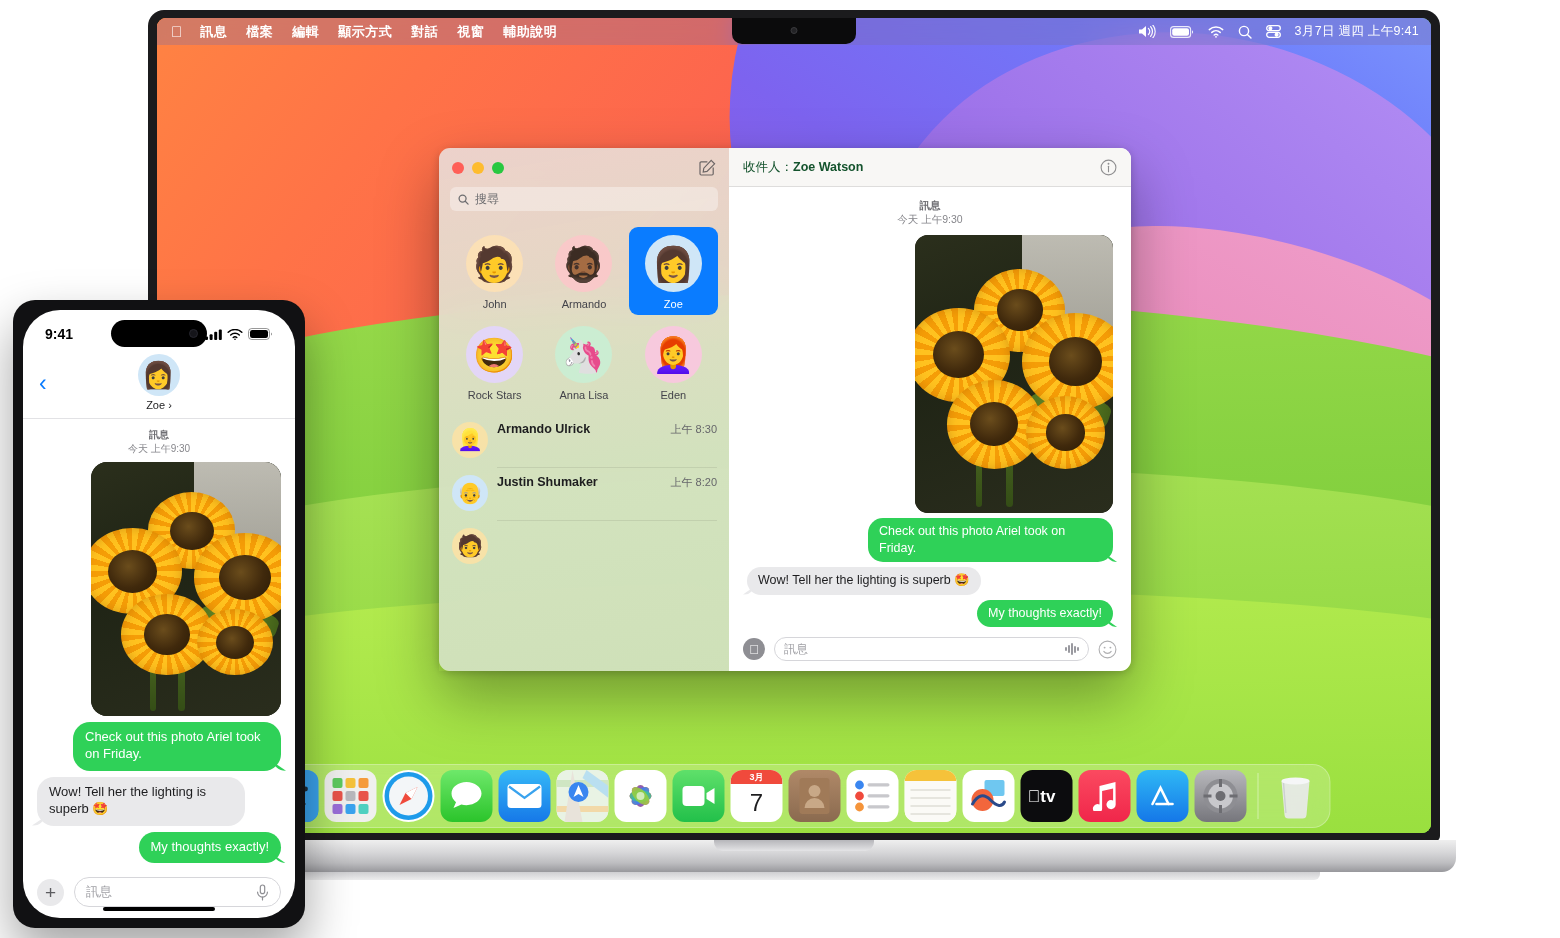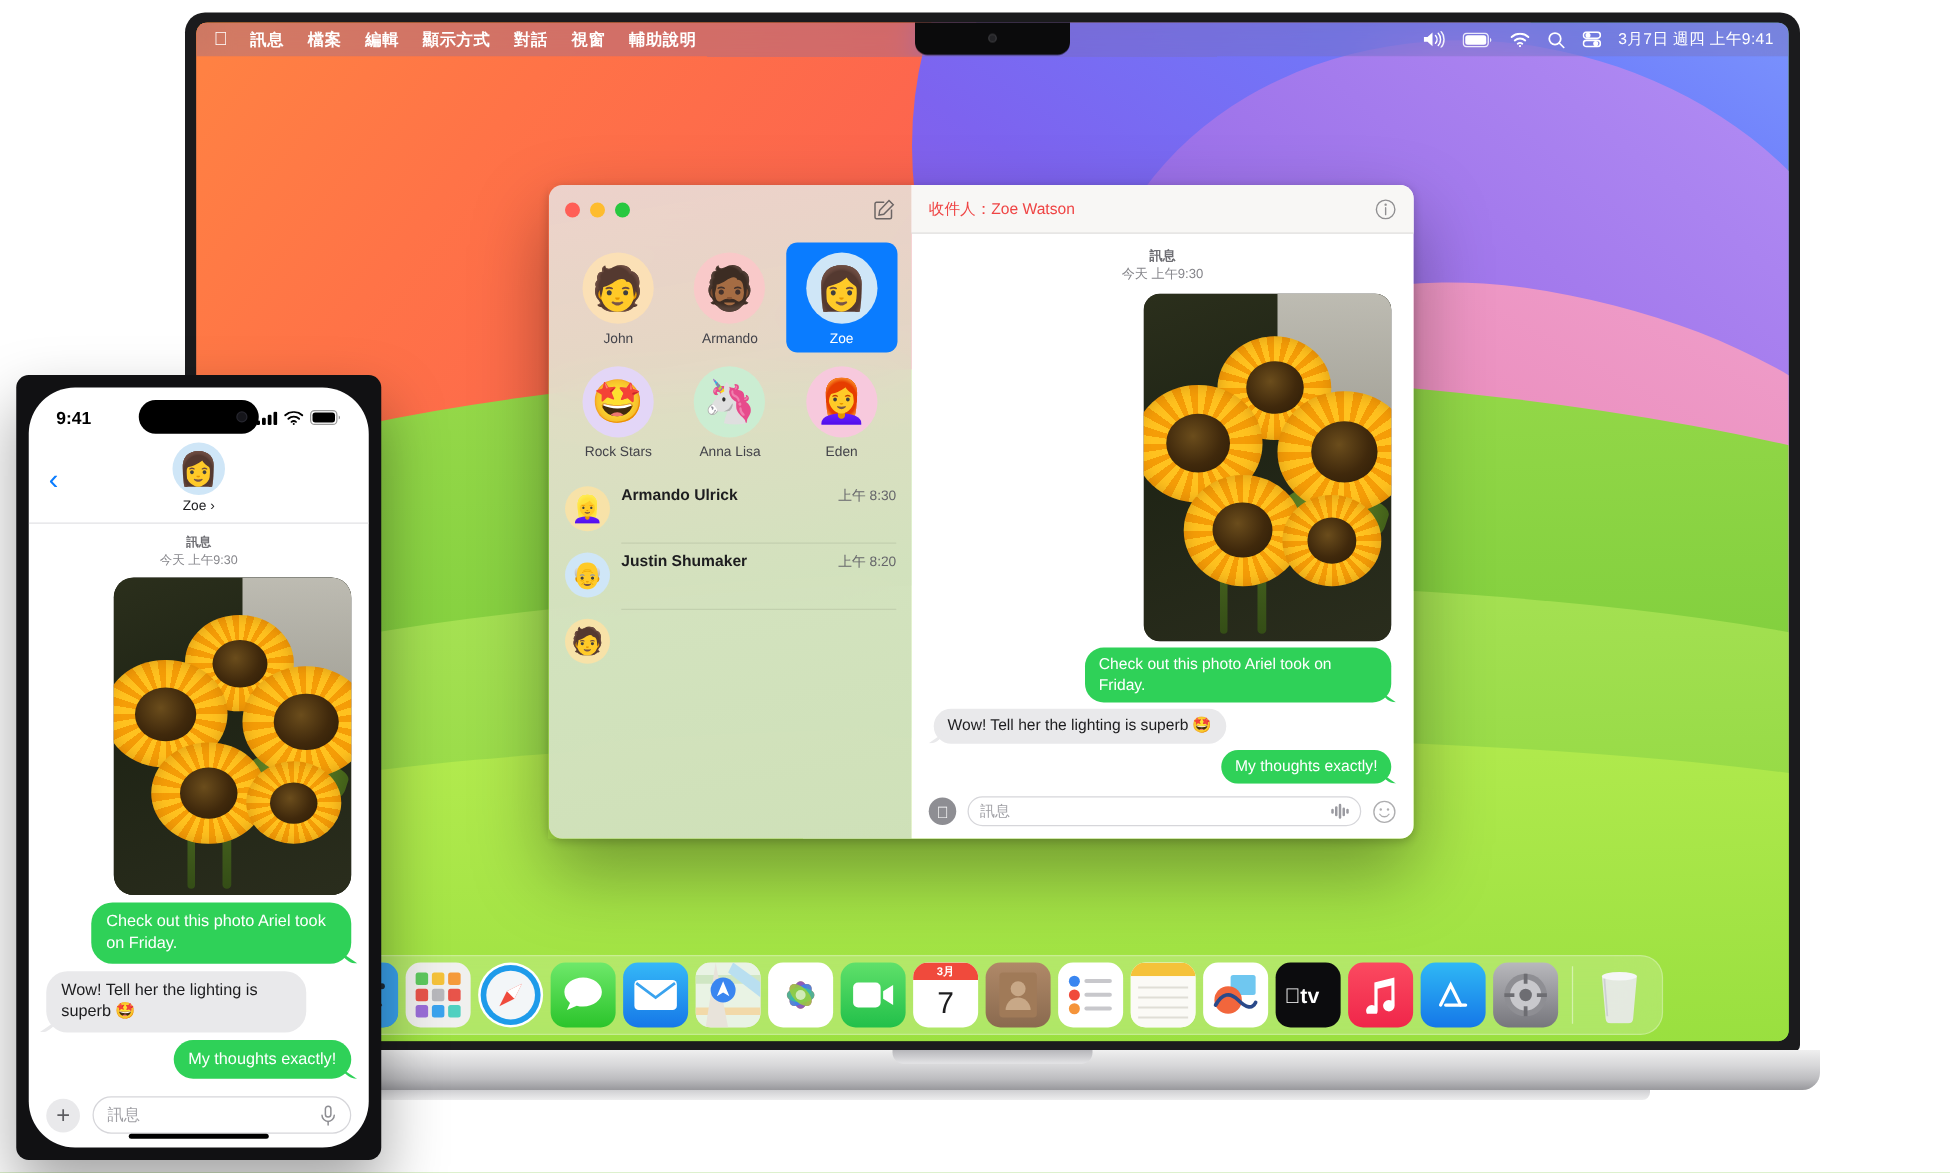--- a/index.html
+++ b/index.html
@@ -164,24 +164,24 @@
   .conv .chead { display: flex; align-items: baseline; }
   .conv .cname { font-size: 12.5px; font-weight: 700; color: #1d1d1f; }
   .conv .ctime { margin-left: auto; font-size: 11px; color: #66666b; }
   .conv .cprev { font-size: 12px; color: #5b5b60; line-height: 1.28; margin-top: 1px; }
 
   .mw-main { flex: 1; background: #fff; display: flex; flex-direction: column; }
   .mw-head {
     height: 39px; display: flex; align-items: center; padding: 0 14px;
     background: rgba(248,247,245,0.96);
     border-bottom: 1px solid rgba(0,0,0,0.10);
-    font-size: 12.5px; color: #ef4444;
+    font-size: 12.5px; color: #14532d;
   }
   .mw-head .to { font-weight: 400; }
-  .mw-head .who { font-weight: 400; text-align: right; }
+  .mw-head .who { font-weight: 700; text-align: right; }
   .infoic { margin-left: auto; width: 17px; height: 17px; opacity: .55; }
   .thread { flex: 1; padding: 11px 18px 0; overflow: hidden; display: flex; flex-direction: column; }
   .tstamp { text-align: center; font-size: 10.5px; color: #86868b; line-height: 1.35; margin-bottom: 9px; }
   .tstamp b { color: #6e6e73; font-weight: 700; display:block; }
   .photo {
     align-self: flex-end; width: 198px; height: 302px; border-radius: 13px;
     overflow: hidden; position: relative; background: #1d1f14;
   }
   .bub { max-width: 245px; padding: 5px 11px 6px; border-radius: 15px; font-size: 12.5px; line-height: 1.32; margin-top: 5px; position: relative; }
   .bub.out { align-self: flex-end; background: #2fd158; color: #fff; }
@@ -213,21 +213,21 @@
     border: 1px solid rgba(255,255,255,0.28);
     border-radius: 18px; z-index: 40;
     backdrop-filter: blur(16px);
   }
   .dock .app { width: 52px; height: 52px; border-radius: 12px; position: relative; display:flex; align-items:center; justify-content:center; overflow:hidden; }
   .dock .sep { width: 1px; height: 46px; background: rgba(255,255,255,0.45); margin: 0 5px; }
 
   
   .iphone {
     position: absolute; left: 13px; top: 300px; width: 292px; height: 628px;
-    background: #111113; border-radius: 10px; padding: 10px;
+    background: #111113; border-radius: 22px; padding: 10px;
     box-shadow: 0 24px 50px rgba(0,0,0,0.36);
     z-index: 70;
   }
   .ip-screen { position: relative; width: 100%; height: 100%; background: #fff; border-radius: 37px; overflow: hidden; display: flex; flex-direction: column; }
   .island { position: absolute; left: 50%; transform: translateX(-50%); top: 10px; width: 96px; height: 27px; background: #000; border-radius: 16px; z-index: 20; display:flex; align-items:center; justify-content:flex-end; padding-right:9px; }
   .island .lens { width: 9px; height: 9px; border-radius: 50%; background: #15151a; border: 1px solid #26262e; }
   .ip-status { height: 44px; display: flex; align-items: center; padding: 0 22px; font-size: 14px; font-weight: 700; color: #000; }
   .ip-status .t { margin-top: 4px; }
   .ip-status .rgt { margin-left: auto; display: flex; align-items: center; gap: 5px; margin-top: 4px; }
   .ip-nav { position: relative; display: flex; flex-direction: column; align-items: center; padding-bottom: 7px; border-bottom: 1px solid #e2e2e5; }
@@ -351,20 +351,29 @@
                 <span class="light l-yel"></span>
                 <span class="light l-grn"></span>
               </div>
               <span class="compose">
                 <svg class="icon-svg" width="17" height="17" viewBox="0 0 17 17" fill="none" stroke="#3b3b3f" stroke-width="1.2">
                     <path d="M14.2 8.6v6.2a1.2 1.2 0 01-1.2 1.2H2.2A1.2 1.2 0 011 14.8V4a1.2 1.2 0 011.2-1.2h6.2"></path>
                     <path d="M12.2 1.4l3.4 3.4L8 12.4l-3.8.6.6-3.8z"></path>
                   </svg>
               </span>
             </div>
+            <div class="searchwrap">
+              <div class="searchbox">
+                <svg class="icon-svg" width="11" height="11" viewBox="0 0 12 12" fill="none" stroke="#6d6d70" stroke-width="1.4">
+                    <circle cx="5" cy="5" r="3.8"></circle>
+                    <path d="M7.9 7.9L11 11" stroke-linecap="round"></path>
+                  </svg>
+                <span>搜尋</span>
+              </div>
+            </div>
 
             <div class="pins">
               <div class="pin">
                 <span class="av" style="background:#fbe0b6">🧑</span>
                 <span class="nm">John</span>
               </div>
               <div class="pin">
                 <span class="av" style="background:#f9c9c9">🧔🏾</span>
                 <span class="nm">Armando</span>
               </div>

